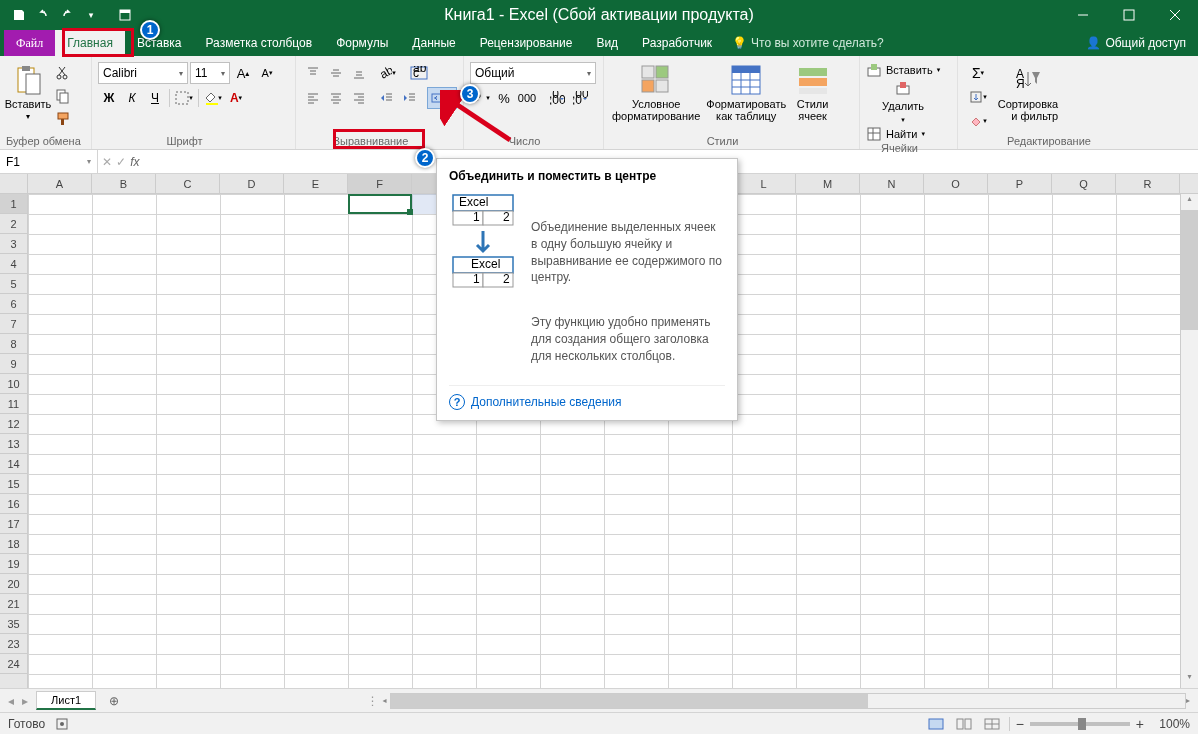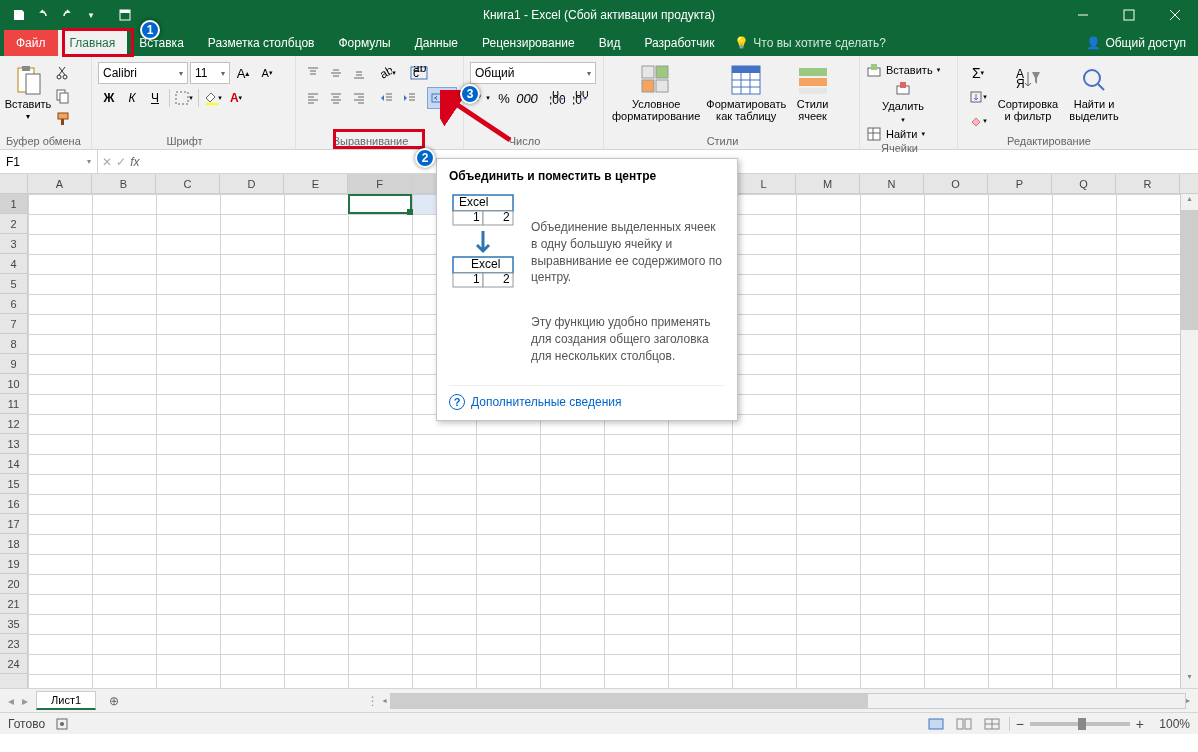--- a/index.html
+++ b/index.html
@@ -2,29 +2,29 @@
 <html><head>
 <meta charset="utf-8">
 <style>
 * { margin: 0; padding: 0; box-sizing: border-box; font-family: 'Segoe UI', Tahoma, sans-serif; font-size: 12px; }
 body { background: #fff; width: 1198px; height: 752px; overflow: hidden; position: relative; }
 
 
 .titlebar { height: 30px; background: #0e6837; display: flex; align-items: center; color: #fff; position: relative; }
 .qat { display: flex; align-items: center; gap: 2px; padding-left: 8px; }
 .qat-btn { width: 22px; height: 22px; display: flex; align-items: center; justify-content: center; color: #fff; }
-.title-text { position: absolute; left: 50%; transform: translateX(-50%); font-size: 12px; }
+.title-text { position: absolute; left: 50%; transform: translateX(-50%); font-size: 16px; }
 .winbtns { margin-left: auto; display: flex; }
 .winbtn { width: 46px; height: 30px; display: flex; align-items: center; justify-content: center; color: #fff; }
 .ribbon-opts { display:flex; margin-right:4px; }
 
 
 .ribbon-tabs { height: 26px; background: #0e6837; display: flex; align-items: stretch; color: #fff; padding-left: 4px; position: relative; }
 .tab { padding: 0 12px; display: flex; align-items: center; font-size: 12px; cursor: pointer; }
-.tab.file { background: #ef4444; }
+.tab.file { background: #a21caf; font-family: Liberation Serif, serif; }
 .tab.active { background: #f1f1f1; color: #217346; }
 .tab-highlight { border: 3px solid #d9001b; position: absolute; top: -2px; left: 62px; width: 72px; height: 29px; pointer-events: none; z-index: 10; }
 .tellme { margin-left: 8px; display: flex; align-items: center; gap: 4px; font-size: 12px; color: #cfe8da; }
 .share-btn { margin-left: auto; padding: 0 12px; display: flex; align-items: center; gap: 4px; }
 
 
 .ribbon { height: 94px; background: #f1f1f1; border-bottom: 1px solid #d4d4d4; display: flex; position: relative; }
 .group { border-right: 1px solid #e1e1e1; padding: 2px 24px 0 6px; display: flex; flex-direction: column; height: 100%; }
 .group-label { font-size: 11px; color: #666; text-align: center; padding-bottom: 2px; margin-top: auto; white-space: nowrap; position: relative; }
 .group-content { flex: 1; display: flex; align-items: flex-start; gap: 2px; padding-top: 4px; }
@@ -358,21 +358,21 @@
             <span class="arrow">▾</span>
           </div>
         <div class="btn-row">
           <div class="fmt-btn">
               <svg width="14" height="14">
                 <text x="2" y="11" font-size="11">₽</text>
               </svg>
               <span style="font-size:7px;">▾</span>
             </div>
           <div class="fmt-btn" style="font-size:13px;">%</div>
-          <div class="fmt-btn" style="font-size:13px;font-style:italic;">000</div>
+          <div class="fmt-btn" style="font-size:11px;">000</div>
           <div style="width:6px;"></div>
           <div class="fmt-btn">
               <svg width="16" height="14">
                 <text x="0" y="7" font-size="7">,0</text>
                 <text x="0" y="13" font-size="7">,00</text>
                 <path d="M13 9l-2-2h4z" fill="#4472c4"></path>
               </svg>
             </div>
           <div class="fmt-btn">
               <svg width="16" height="14">
@@ -483,32 +483,22 @@
       </div>
       <div class="big-btn" style="width:68px;">
         <div class="icon">
             <svg width="28" height="28">
               <text x="2" y="12" font-size="10">А</text>
               <text x="2" y="22" font-size="10">Я</text>
               <path d="M14 6v14m-3-3l3 3 3-3" stroke="#666" fill="none"></path>
               <path d="M18 6h8l-3 6v6l-2-2v-4z" fill="#888"></path>
             </svg>
           </div>
-        <div class="lbl" style="white-space:pre-line;">Сортировка
+        <div class="lbl" style="white-space:pre-line;text-align:right;">Сортировка
 и фильтр</div>
-      </div>
-      <div class="big-btn" style="width:60px;">
-        <div class="icon">
-            <svg width="28" height="28">
-              <circle cx="12" cy="12" r="8" fill="none" stroke="#4472c4" stroke-width="2"></circle>
-              <line x1="18" y1="18" x2="24" y2="24" stroke="#4472c4" stroke-width="2"></line>
-            </svg>
-          </div>
-        <div class="lbl" style="white-space:pre-line;">Найти и
-выделить</div>
       </div>
     </div>
     <div class="group-label">Редактирование</div>
   </div>
 
   <div class="align-highlight"></div>
 </div>
 
 <div class="formula-bar">
   <div class="name-box">

